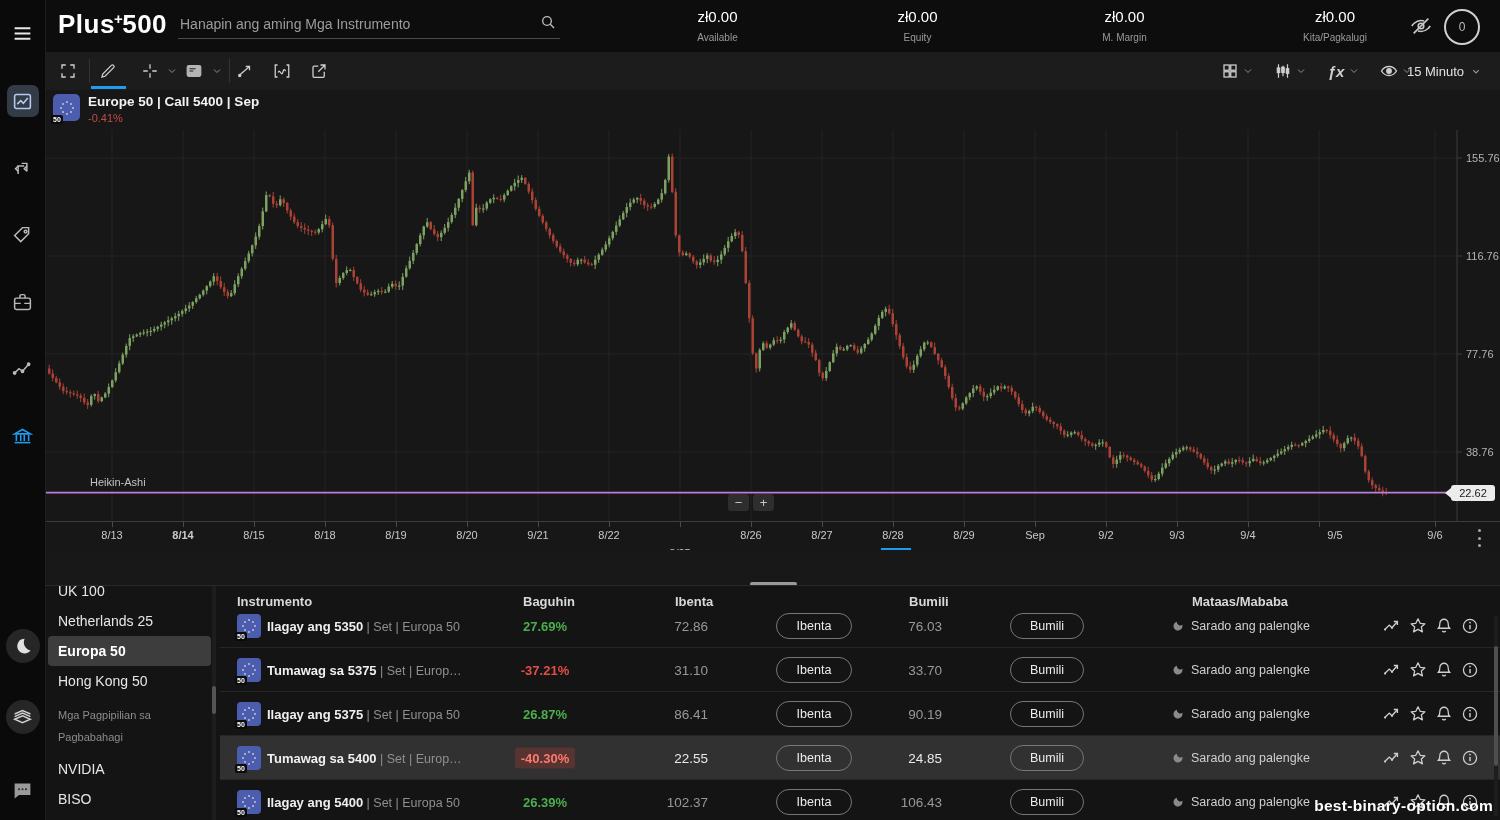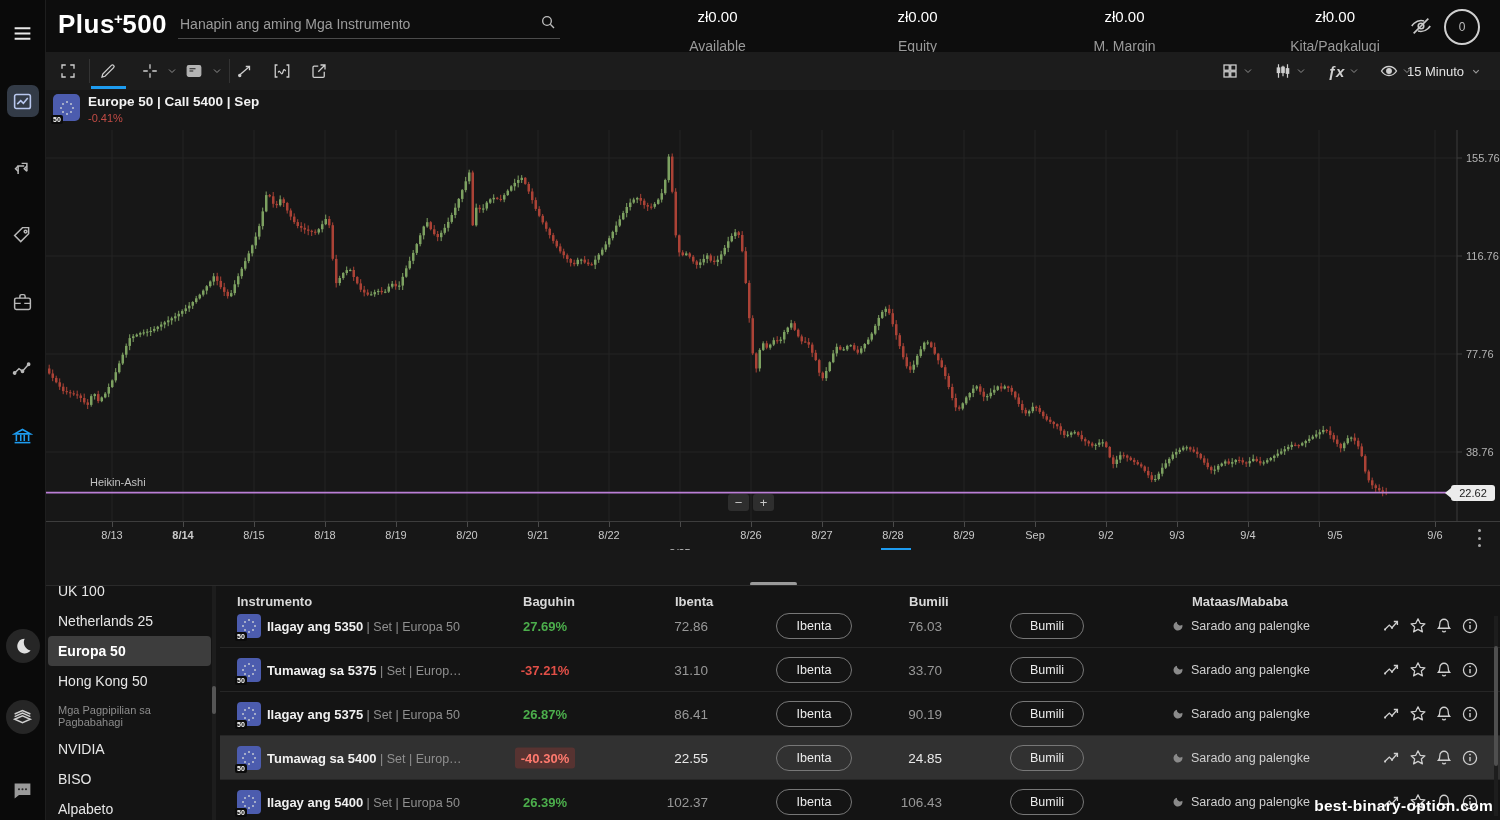--- a/index.html
+++ b/index.html
@@ -18,21 +18,21 @@
   
   #header{position:absolute;left:45px;top:0;width:1455px;height:52px;background:#0d0d0d;z-index:20}
   #logo{position:absolute;left:13px;top:9px;font-size:26px;font-weight:bold;color:#fff;letter-spacing:.5px;cursor:pointer}
   #logo .plus{position:relative;top:-9px;font-size:15px;margin:0 -1px;font-weight:bold}
   #search-wrap{position:absolute;left:133px;top:10px;width:382px;border-bottom:1px solid #4b4b4b;height:28px}
   #search-input{background:transparent;border:0;outline:none;width:350px;height:26px;color:#cfcfcf;font-size:14px;font-family:"Liberation Sans",sans-serif}
   #search-input::placeholder{color:#9c9c9c;opacity:1}
   #search-wrap svg{position:absolute;right:4px;top:4px;width:16px;height:16px;color:#bdbdbd}
   .stat{position:absolute;top:8px;text-align:center;cursor:default}
   .stat .v{font-size:15px;color:#fff}
-  .stat .l{font-size:14px;color:#9a9a9a;margin-top:13px}
+  .stat .l{font-size:10px;color:#9a9a9a;margin-top:7px}
   #eye-slash{position:absolute;right:68px;top:15px;width:22px;height:22px;color:#c9c9c9;cursor:pointer}
   #avatar{position:absolute;right:20px;top:9px;width:32px;height:32px;border:2px solid #cfcfcf;border-radius:50%;
           display:flex;align-items:center;justify-content:center;font-size:12px;color:#bdbdbd;cursor:pointer}
 
   
   #toolbar{position:absolute;left:45px;top:52px;width:1455px;height:38px;background:#1c1c1c;z-index:20}
   .tb{position:absolute;top:7px;width:24px;height:24px;display:flex;align-items:center;justify-content:center;color:#cfcfcf;cursor:pointer}
   .tb svg{width:18px;height:18px}
   .tb-chev{width:12px!important;color:#8f8f8f}
   .tb-sep{position:absolute;top:7px;width:1px;height:24px;background:#333}
@@ -72,21 +72,21 @@
   
   #tf-row{position:absolute;left:45px;top:550px;width:1455px;height:35px;background:#181818}
   #tf-list{position:absolute;left:588px;top:0;height:35px;display:flex;align-items:center;gap:19px}
   .tf{font-size:12px;font-weight:bold;color:#d6d6d6;cursor:pointer}
   #panel-drag{position:absolute;left:705px;bottom:-1px;width:47px;height:4px;background:#9a9a9a;border-radius:2px;cursor:row-resize}
 
   
   #watchlist{position:absolute;left:45px;top:585px;width:175px;height:235px;background:#141414;border-top:1px solid #2a2a2a;border-right:1px solid #2a2a2a;overflow:hidden}
   .wl-item{position:relative;height:30px;line-height:30px;padding-left:13px;font-size:14px;color:#e6e6e6;white-space:nowrap;cursor:pointer}
   .wl-item.sel{background:#3d3d3d;border-radius:4px;margin:0 9px 0 3px;padding-left:10px;font-weight:bold;color:#fff}
-  .wl-head{padding:8px 13px 6px;font-size:11px;line-height:12px;color:#8c8c8c;width:120px}
+  .wl-head{padding:8px 13px 6px;font-size:11px;line-height:22px;color:#8c8c8c;width:120px}
   #wl-scroll{position:absolute;right:4px;top:0;width:4px;height:235px;background:#1d1d1d}
   #wl-thumb{position:absolute;left:0;top:100px;width:4px;height:28px;background:#555;border-radius:2px}
 
   #table{position:absolute;left:220px;top:585px;width:1280px;height:235px;background:#141414;border-top:1px solid #2a2a2a;overflow:hidden}
   #t-rows{position:absolute;left:0;top:18px;width:1280px}
   .t-row{position:relative;height:43px;border-bottom:1px solid #262626;cursor:pointer}
   .t-row.hl{background:#313131}
   .t-cell{position:absolute;top:50%;transform:translateY(-50%)}
   .t-flag{left:17px}
   .t-name{left:47px;font-size:13px;font-weight:bold;color:#f0f0f0;white-space:nowrap}

